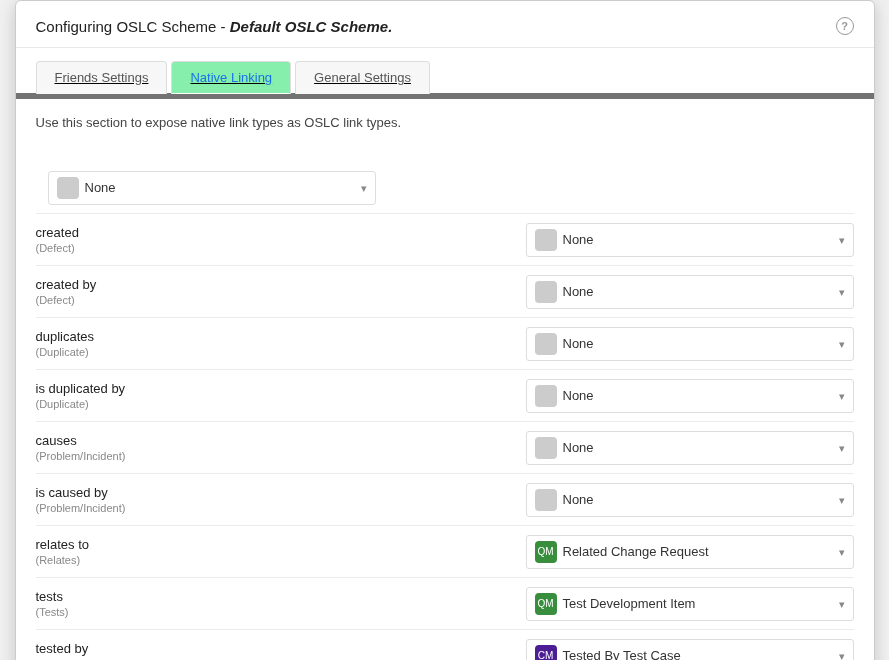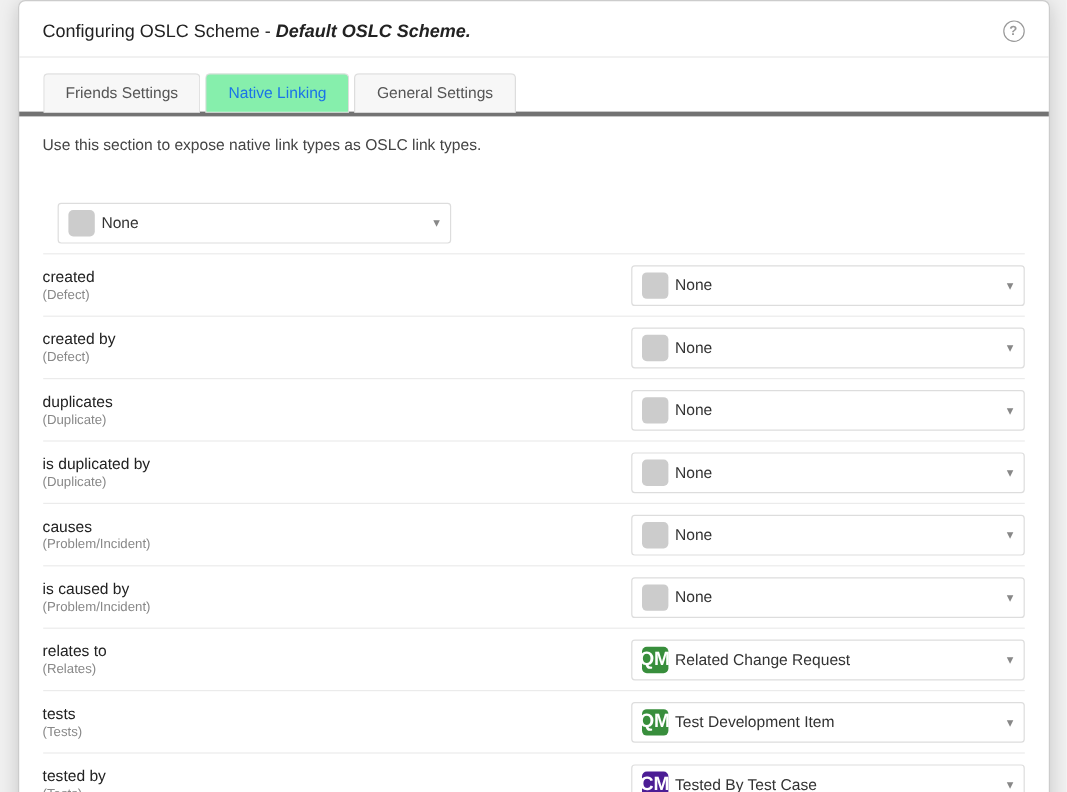--- a/index.html
+++ b/index.html
@@ -48,22 +48,23 @@
       align-items: center;
       justify-content: center;
       color: #999;
       font-size: 11px;
       cursor: pointer;
       font-weight: 700;
     }
     .tabs {
       display: flex;
       padding: 12px 20px 0 20px;
-      border-bottom: 4px solid #737373;
+      border-bottom: 6px solid #737373;
       gap: 0;
+      text-decoration: underline;
     }
     .tab {
       padding: 8px 18px;
       font-size: 13px;
       cursor: pointer;
       border: 1px solid #ddd;
       border-bottom: none;
       background: #f7f7f7;
       color: #555;
       border-radius: 4px 4px 0 0;
@@ -119,22 +120,22 @@
       font-size: 11px;
       pointer-events: none;
     }
     .badge {
       width: 22px;
       height: 22px;
       border-radius: 4px;
       display: inline-flex;
       align-items: center;
       justify-content: center;
-      font-size: 16px;
-      font-weight: 700;
+      font-size: 10px;
+      font-weight: 400;
       color: #fff;
       flex-shrink: 0;
     }
     .badge-gray {
       background: #ccc;
     }
     .badge-qm {
       background: #388e3c;
     }
     .badge-cm {

